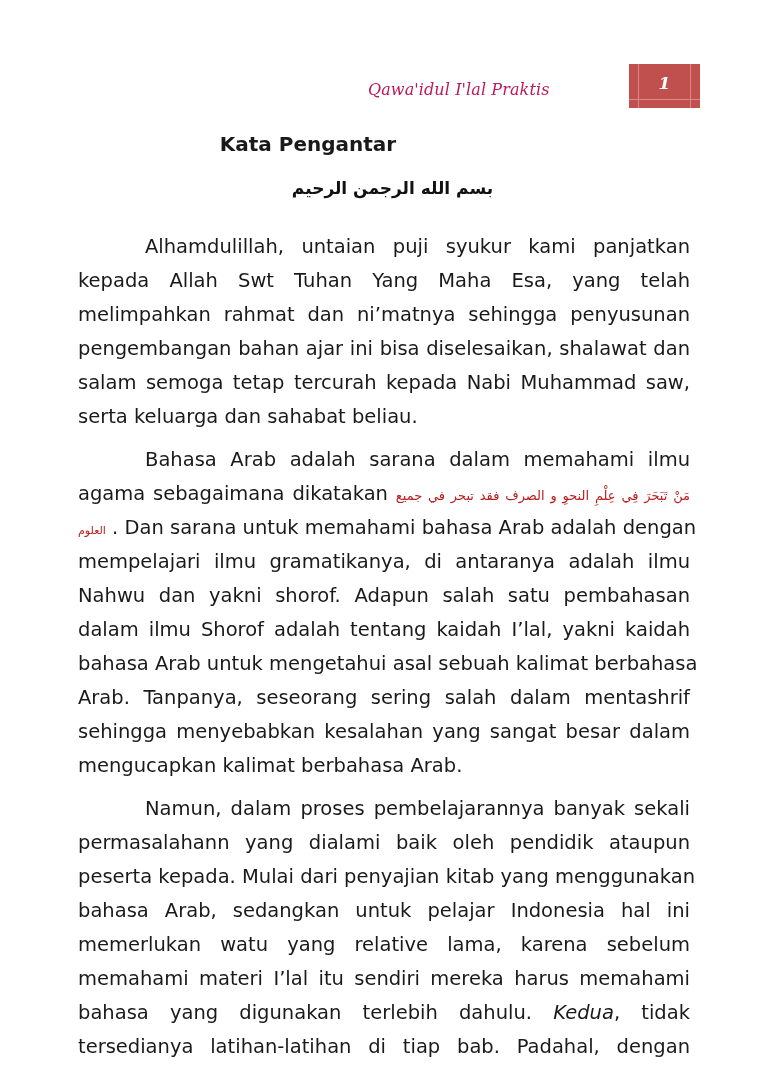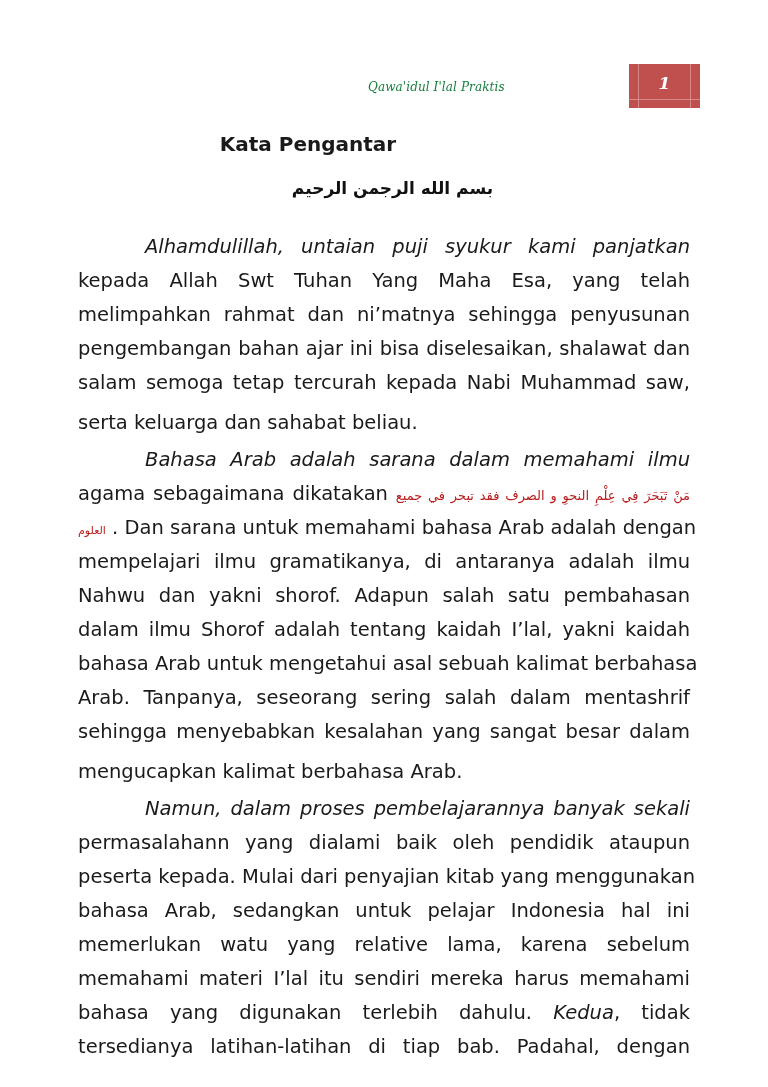--- a/index.html
+++ b/index.html
@@ -21,22 +21,22 @@
       top: 0;
       width: 768px;
       height: 120px;
     }
     .header-title {
       position: absolute;
       left: 368px;
       top: 80px;
       font-family: "DejaVu Serif", "Liberation Serif", serif;
       font-style: italic;
-      font-size: 12px;
-      color: #15803d;
+      font-size: 16px;
+      color: #be185d;
       letter-spacing: 0.1px;
     }
     .page-number-box {
       position: absolute;
       left: 629px;
       top: 64px;
       width: 71px;
       height: 44px;
       background: #c0504d;
       box-sizing: border-box;
@@ -110,25 +110,23 @@
       font-size: 19.5px;
       line-height: 34px;
       white-space: nowrap;
       text-align: justify;
       text-align-last: justify;
       word-spacing: 0;
     }
     .line.indent {
       left: 67px;
       width: 545px;
-      font-style: italic;
     }
     .line.last {
       text-align-last: left;
-      margin-top: 6px;
     }
     .arabic-inline {
       font-family: "DejaVu Sans", sans-serif;
       font-size: 13px;
       direction: rtl;
       unicode-bidi: isolate;
       color: #b91c1c;
     }
     .arabic-inline.small {
       font-size: 11px;

